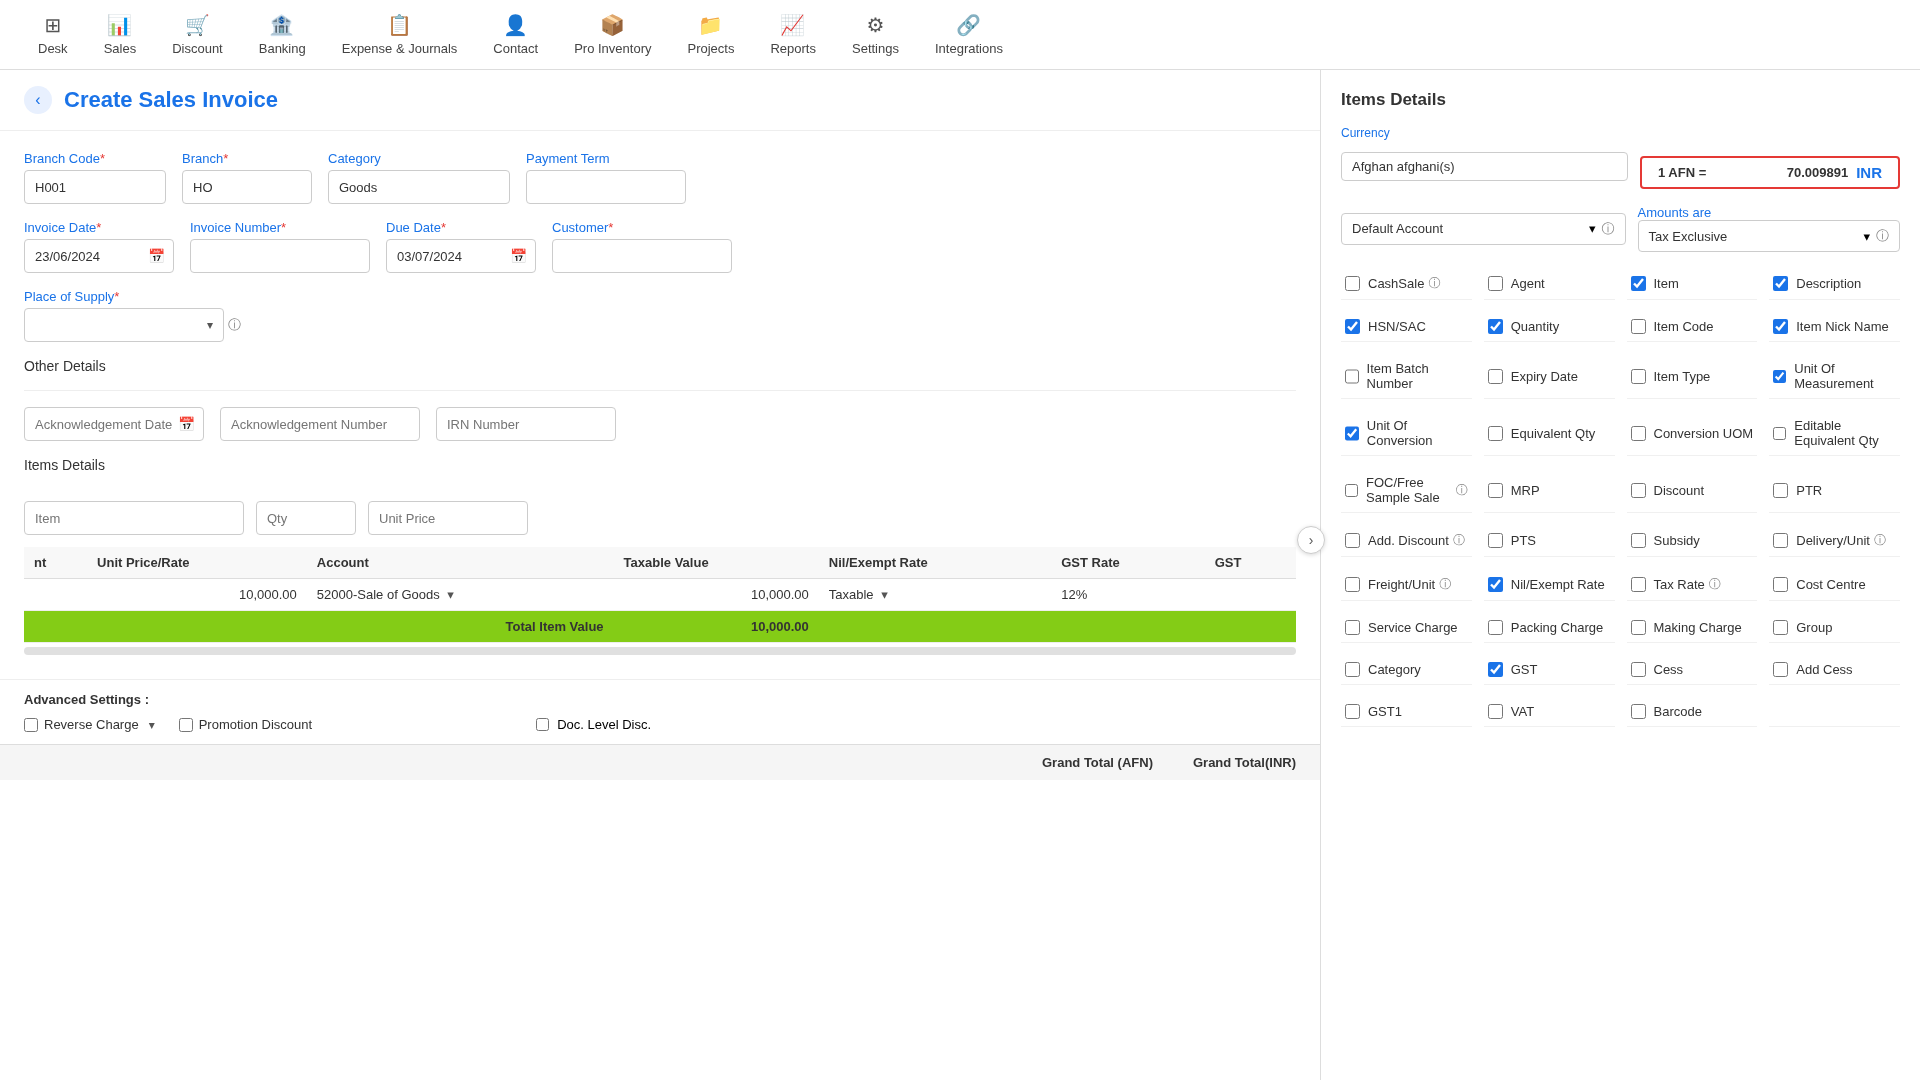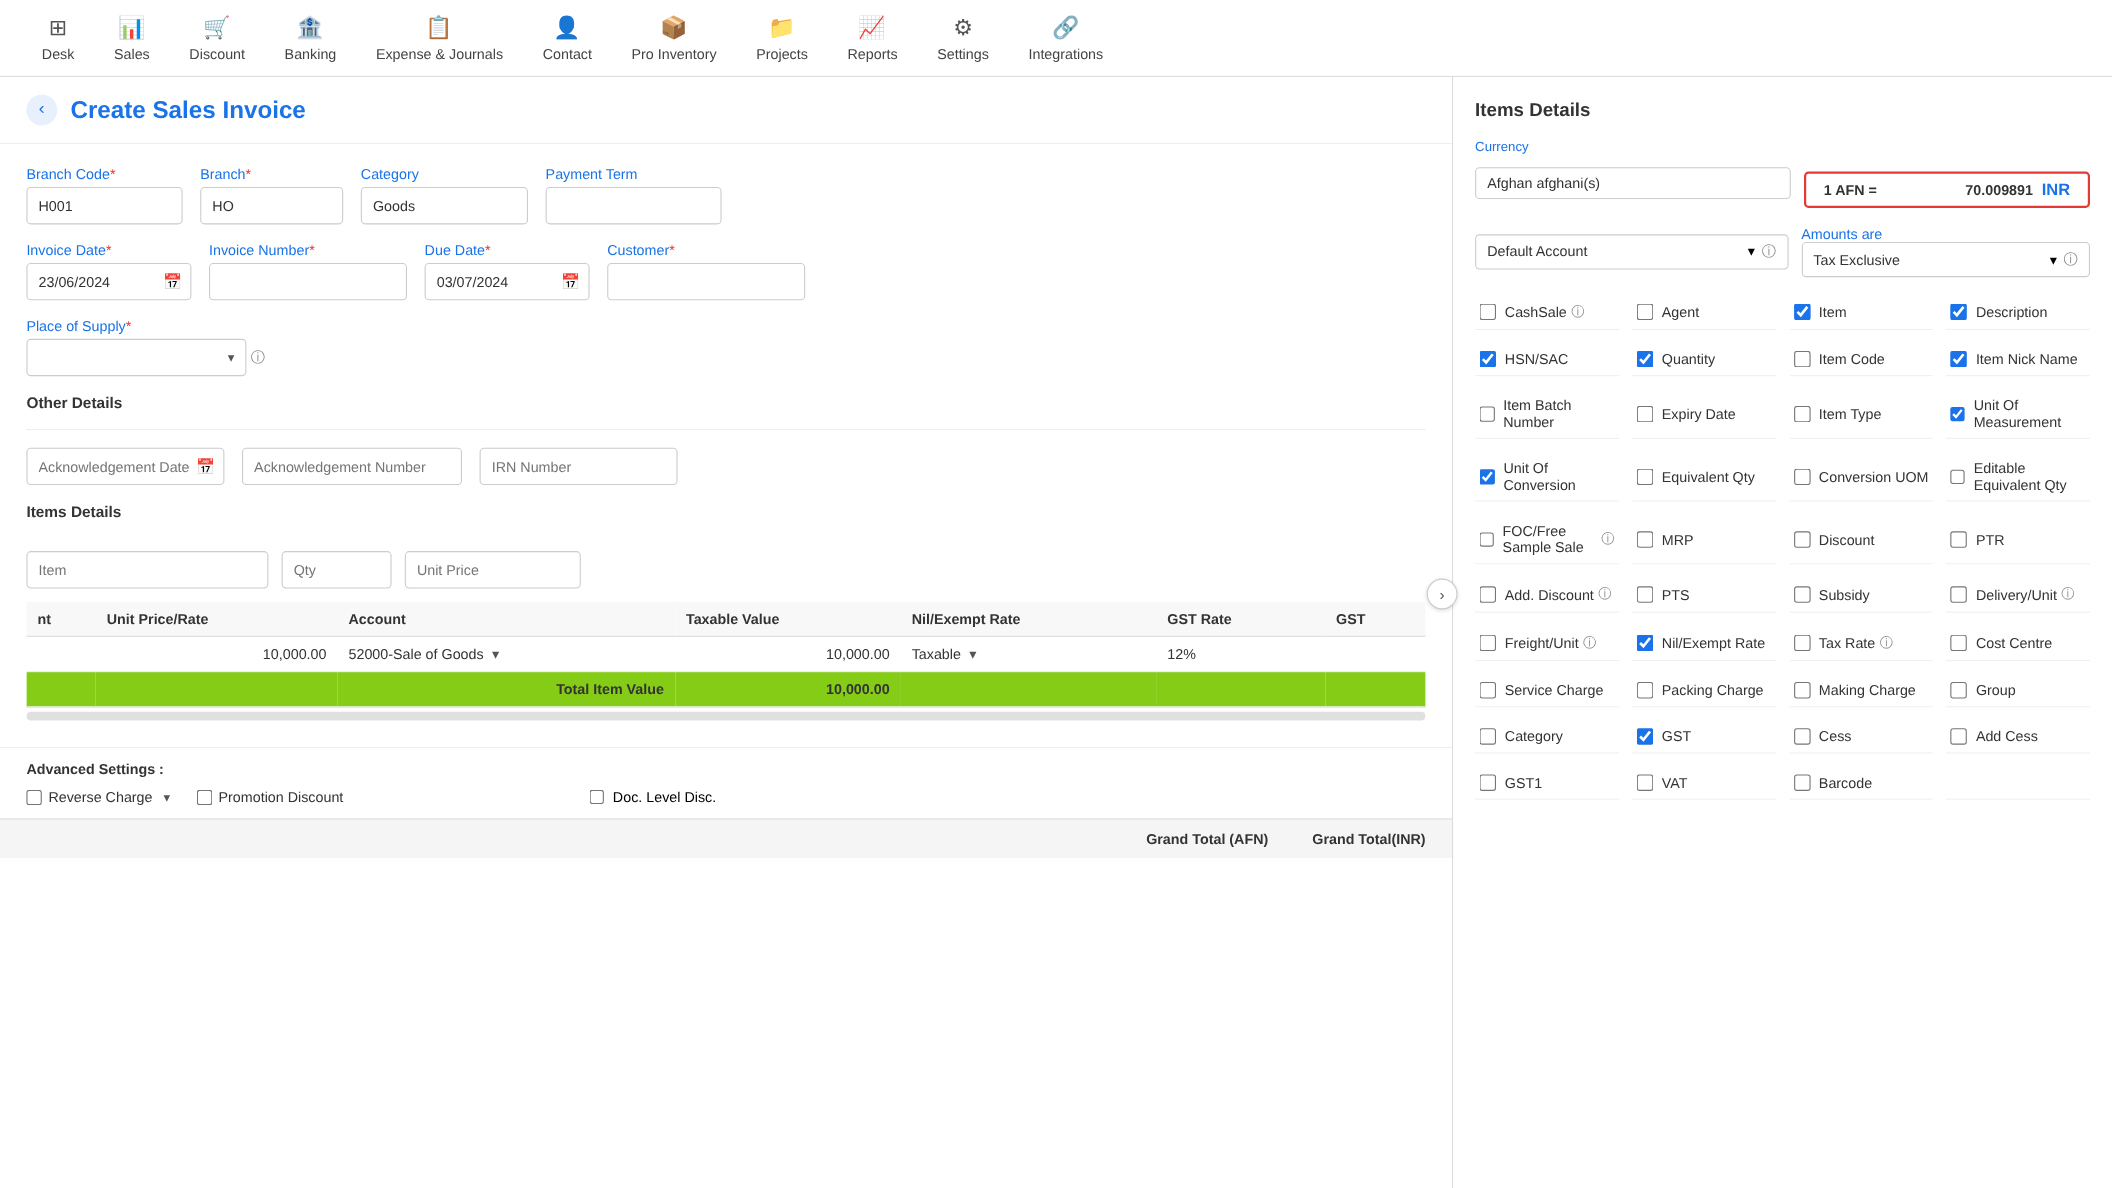--- a/index.html
+++ b/index.html
@@ -80,21 +80,21 @@
       color: #333;
       height: 34px;
     }
     .input-with-icon { display: flex; align-items: center; position: relative; }
     .input-with-icon .form-input { padding-right: 30px; }
     .cal-icon { position: absolute; right: 8px; color: #555; font-size: 14px; cursor: pointer; }
     .select-with-icon { display: flex; align-items: center; gap: 4px; }
     .dropdown-arrow { color: #555; font-size: 12px; cursor: pointer; }
     .info-icon { color: #888; font-size: 13px; cursor: pointer; }
 
-    .section-title { font-size: 14px; font-weight: 700; color: #333; margin-bottom: 16px; }
+    .section-title { font-size: 14px; font-weight: 400; color: #333; margin-bottom: 16px; }
     .divider { border: none; border-top: 1px solid #eee; margin: 8px 0 16px; }
 
     
     .items-header { display: flex; align-items: center; justify-content: space-between; margin-bottom: 12px; }
     .item-row-inputs { display: flex; gap: 12px; margin-bottom: 12px; }
     .item-input { border: 1px solid #ccc; border-radius: 4px; padding: 6px 10px; font-size: 13px; height: 34px; }
 
     
     .table-wrapper { overflow-x: auto; }
     table { width: 100%; border-collapse: collapse; font-size: 12px; }
@@ -274,21 +274,21 @@
         <div class="form-group">
           <label class="form-label">
             <span>Branch</span><span class="required">*</span>
           </label>
           <input class="form-input" style="width: 130px;" value="HO">
         </div>
         <div class="form-group">
           <label class="form-label">
             <span>Category</span>
           </label>
-          <input class="form-input" style="width: 152px;" value="Goods">
+          <input class="form-input" style="width: 182px;" value="Goods">
         </div>
         <div class="form-group">
           <label class="form-label">
             <span>Payment Term</span>
           </label>
           <input class="form-input" style="width: 160px;">
         </div>
       </div>
 
       <div class="form-row">

